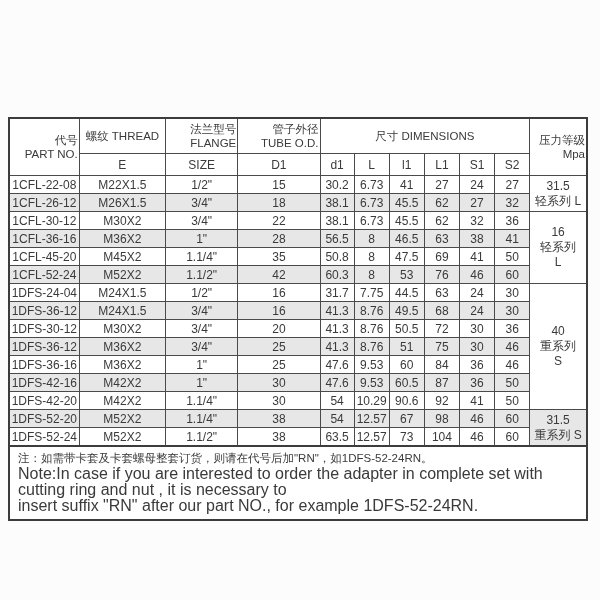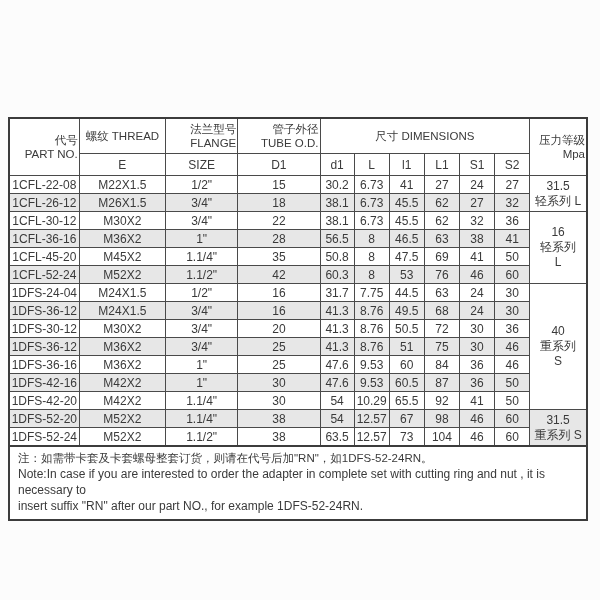--- a/index.html
+++ b/index.html
@@ -39,21 +39,21 @@
   .two-line { display:block; line-height:14px;text-align:right; }
 
   .notes {
     border:2px solid #3c3c3c;
     border-top:none;
     background:#ffffff;
     padding:3px 8px 5px 8px;
     text-align:left;
   }
   .notes .zh { font-size:11.5px; line-height:16px; }
-  .notes .en { font-size:12px; line-height:16px; }
+  .notes .en { font-size:16px; line-height:16px; }
 </style>
 </head>
 <body>
 
 <div class="sheet">
   <table class="spec">
     <colgroup>
       <col style="width:70px">
         <col style="width:86px">
         <col style="width:72px">
@@ -258,21 +258,21 @@
       <td>36</td>
       <td>50</td>
     </tr>
         <tr class="drow">
       <td>1DFS-42-20</td>
       <td>M42X2</td>
       <td>1.1/4"</td>
       <td>30</td>
       <td>54</td>
       <td>10.29</td>
-      <td>65.5</td>
+      <td>90.6</td>
       <td>92</td>
       <td>41</td>
       <td>50</td>
     </tr>
         <tr class="drow alt">
       <td>1DFS-52-20</td>
       <td>M52X2</td>
       <td>1.1/4"</td>
       <td>38</td>
       <td>54</td>

